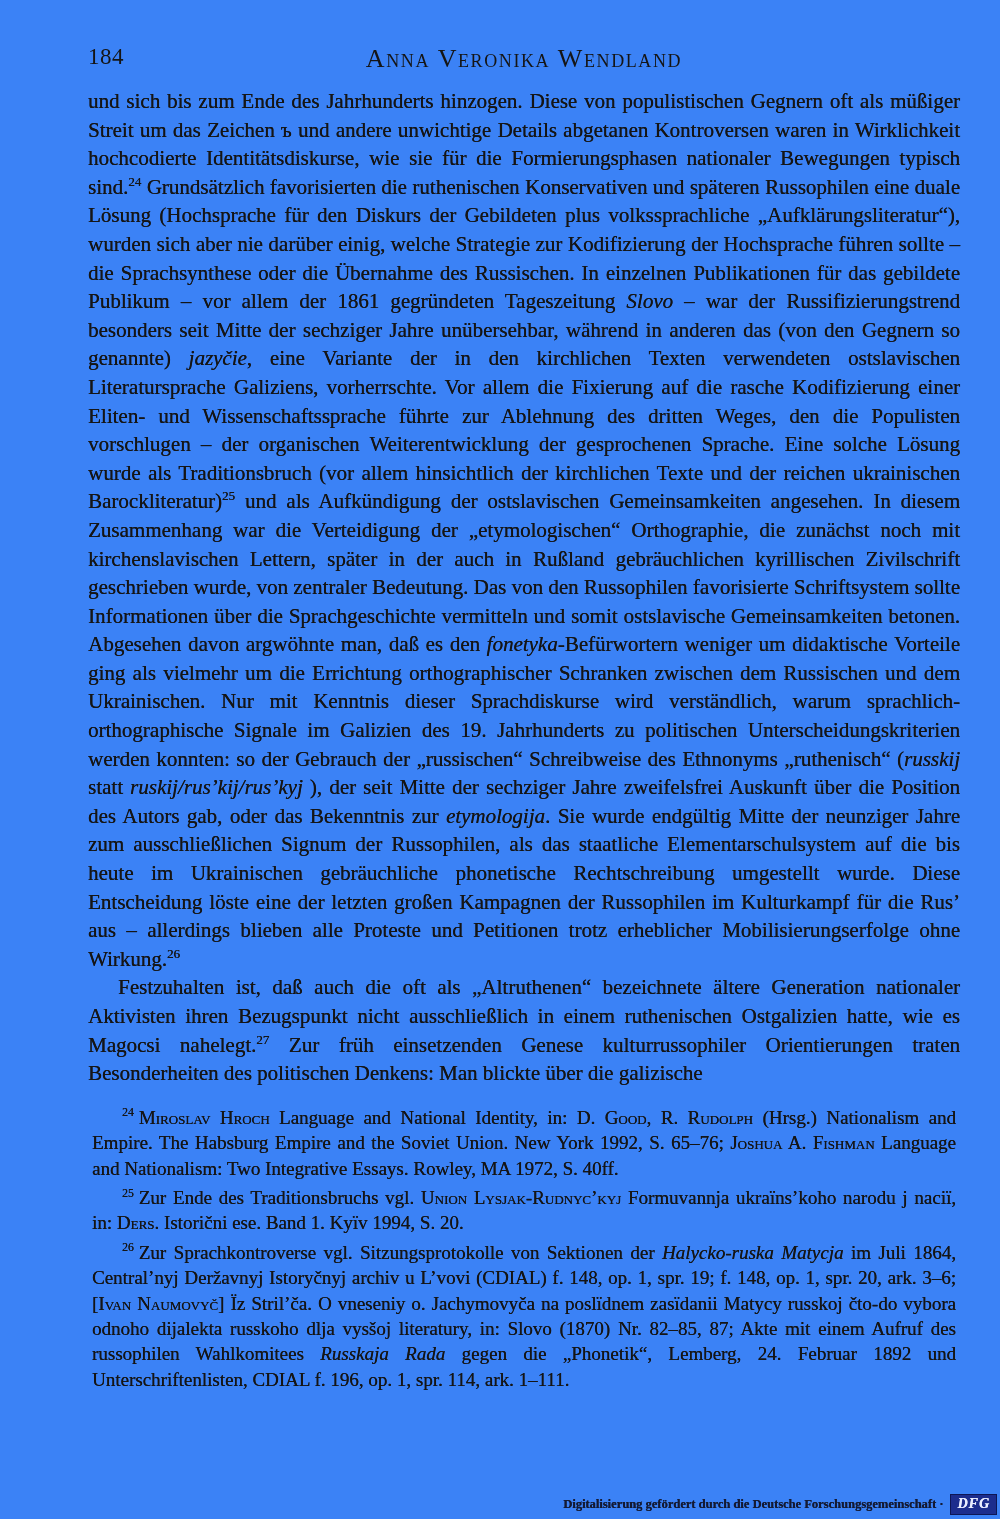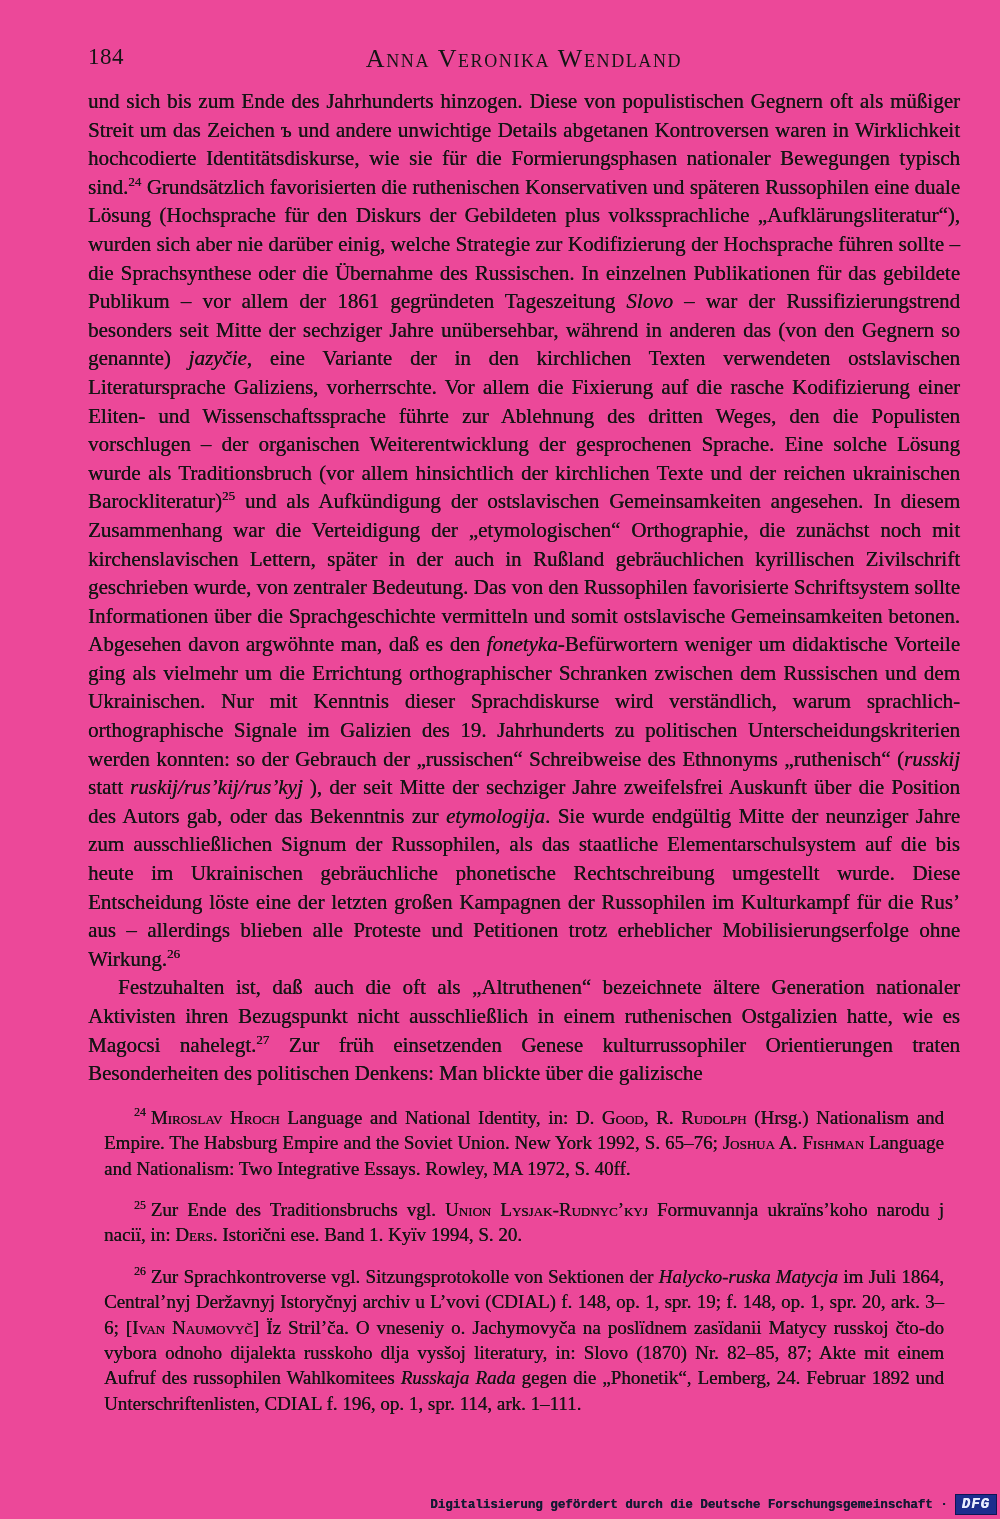--- a/index.html
+++ b/index.html
@@ -1,20 +1,20 @@
 <!DOCTYPE html>
 <html lang="de"><head>
 <meta charset="utf-8">
 <style>
   html,body{margin:0;padding:0;background:#9a9a9a;}
   .page{
     position:relative;
     width:1000px;height:1519px;
     margin:0 auto;
-    background:#ec4899;
+    background:#3b82f6;
     overflow:hidden;
     font-family:"Liberation Serif","DejaVu Serif",serif;
     color:#151515;
   }
   .content{
     position:absolute;
     left:88px;right:40px;top:44px;
   }
   .header{
     position:relative;
@@ -52,32 +52,32 @@
   .seg-i{ font-style:italic; }
   .seg-sc{ font-variant:small-caps; }
   .footnotes{
     margin-top:17px;
     text-align:justify;
     font-size:19px;
     line-height:25.4px;
     text-shadow:0.2px 0 0 currentColor;
   }
   .footnotes p{
-    margin:16px;
+    margin:4px;
     text-indent:30px;
     hyphens:auto;
   }
   .fn-marker{ margin-right:5px; }
   .footer{
     position:absolute;
     right:3px;bottom:4px;
     display:flex;
     align-items:center;
     gap:7px;
-    font-family:Liberation Mono, monospace;
+    font-family:Liberation Serif, serif;
     font-weight:bold;
     font-size:12.5px;
     color:#141a33;
     text-shadow:0.3px 0 0 currentColor;
   }
   .dfg-logo{
     display:inline-block;
     background:#1c2d8d;
     color:#e9edff;
     font-style:italic;

